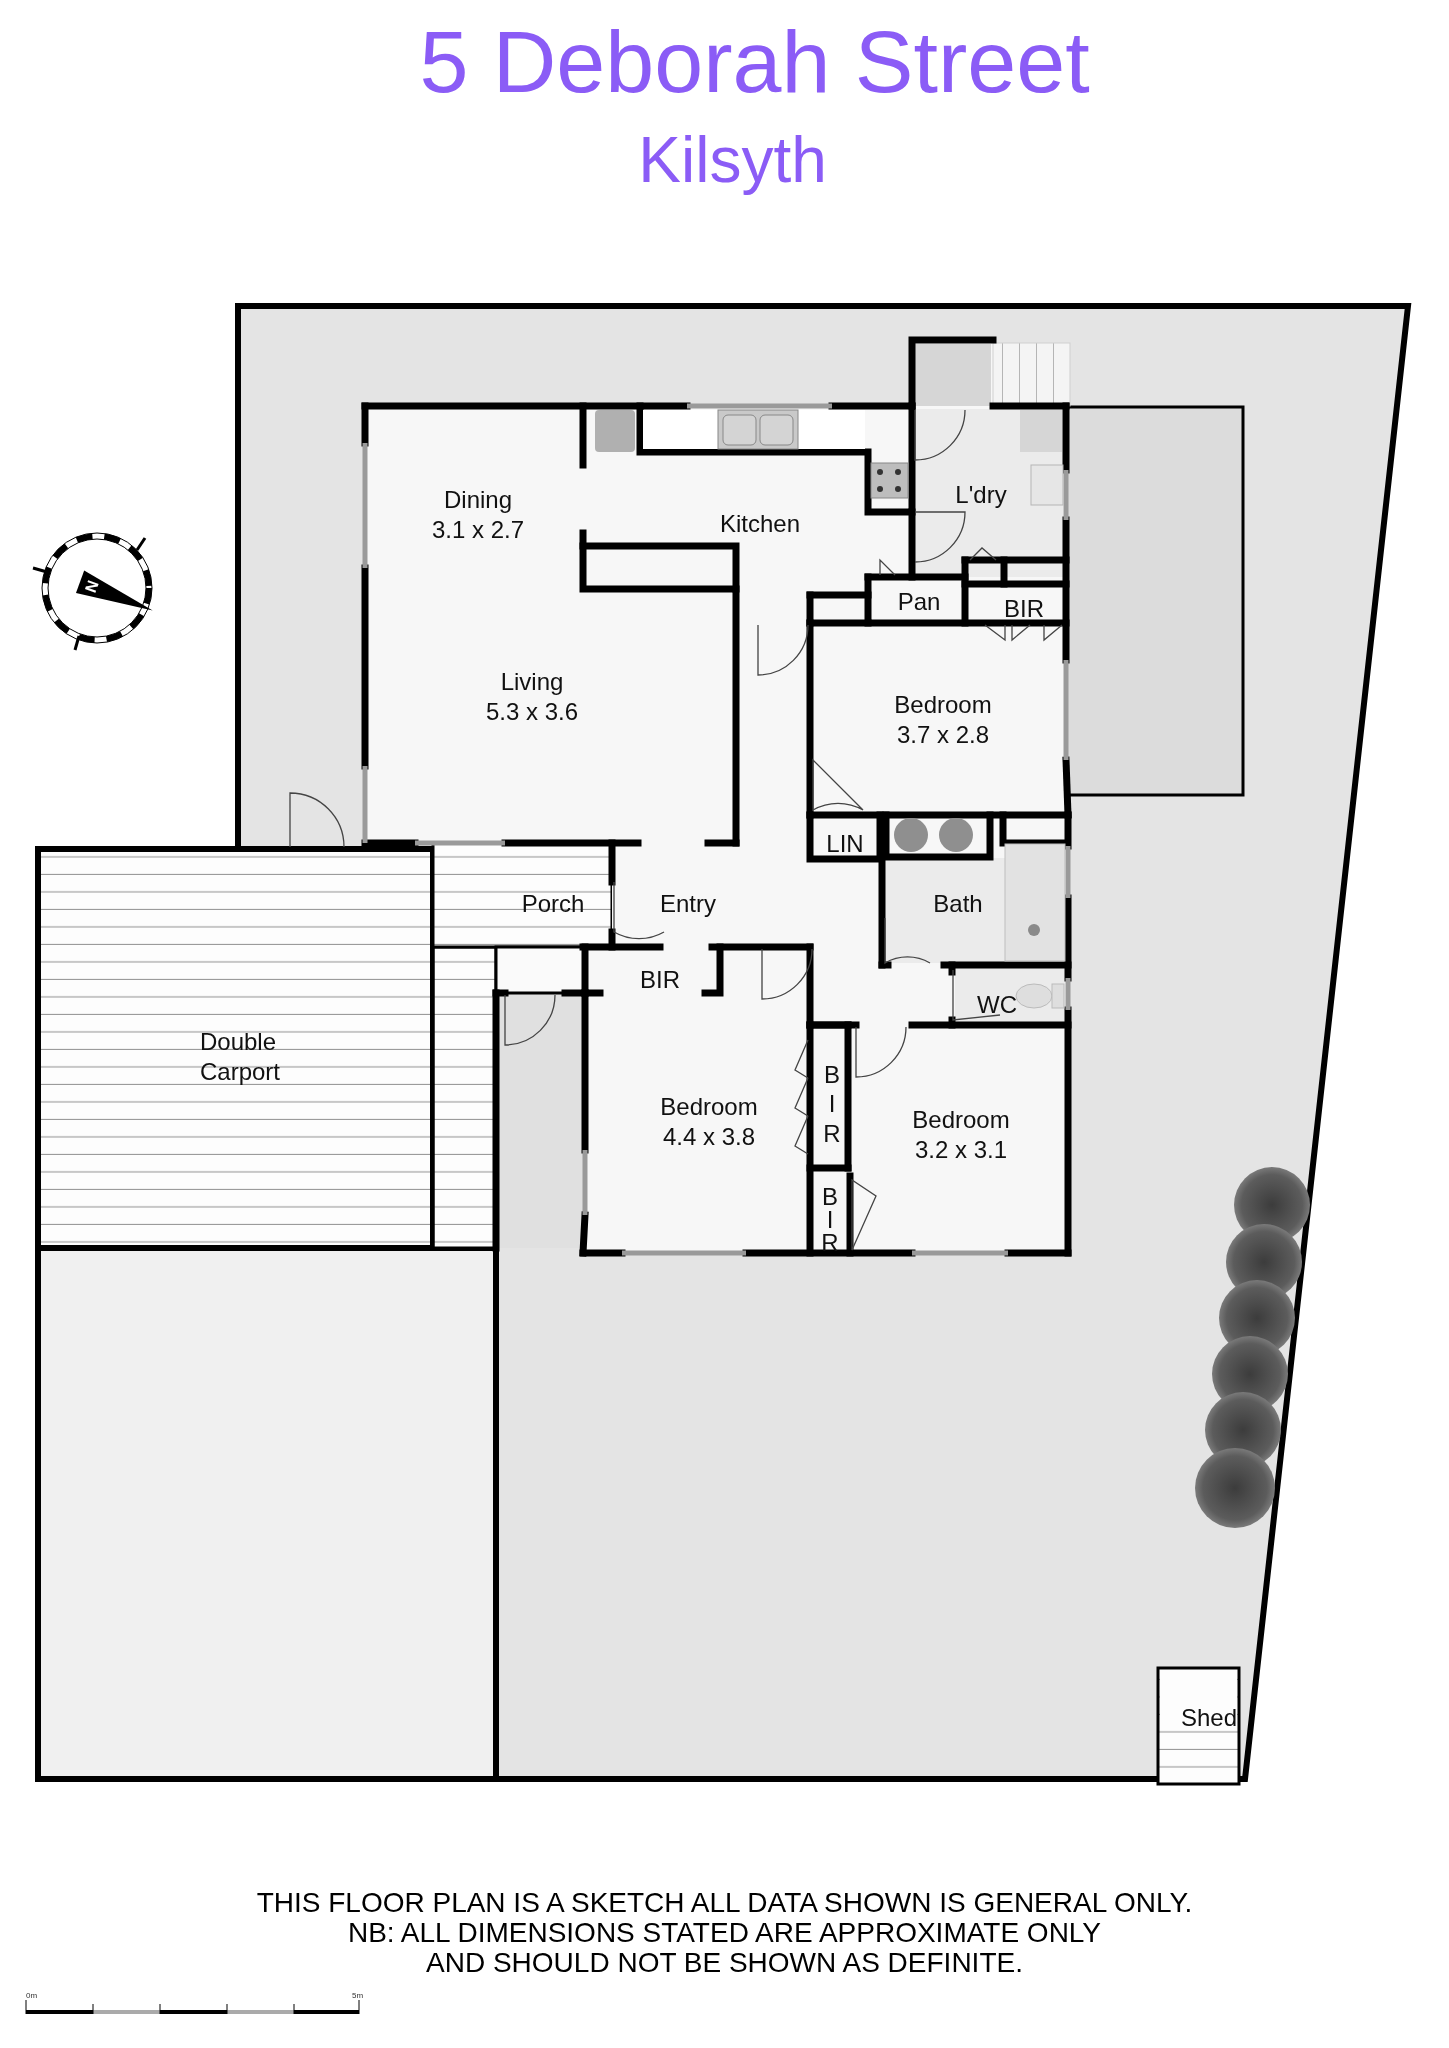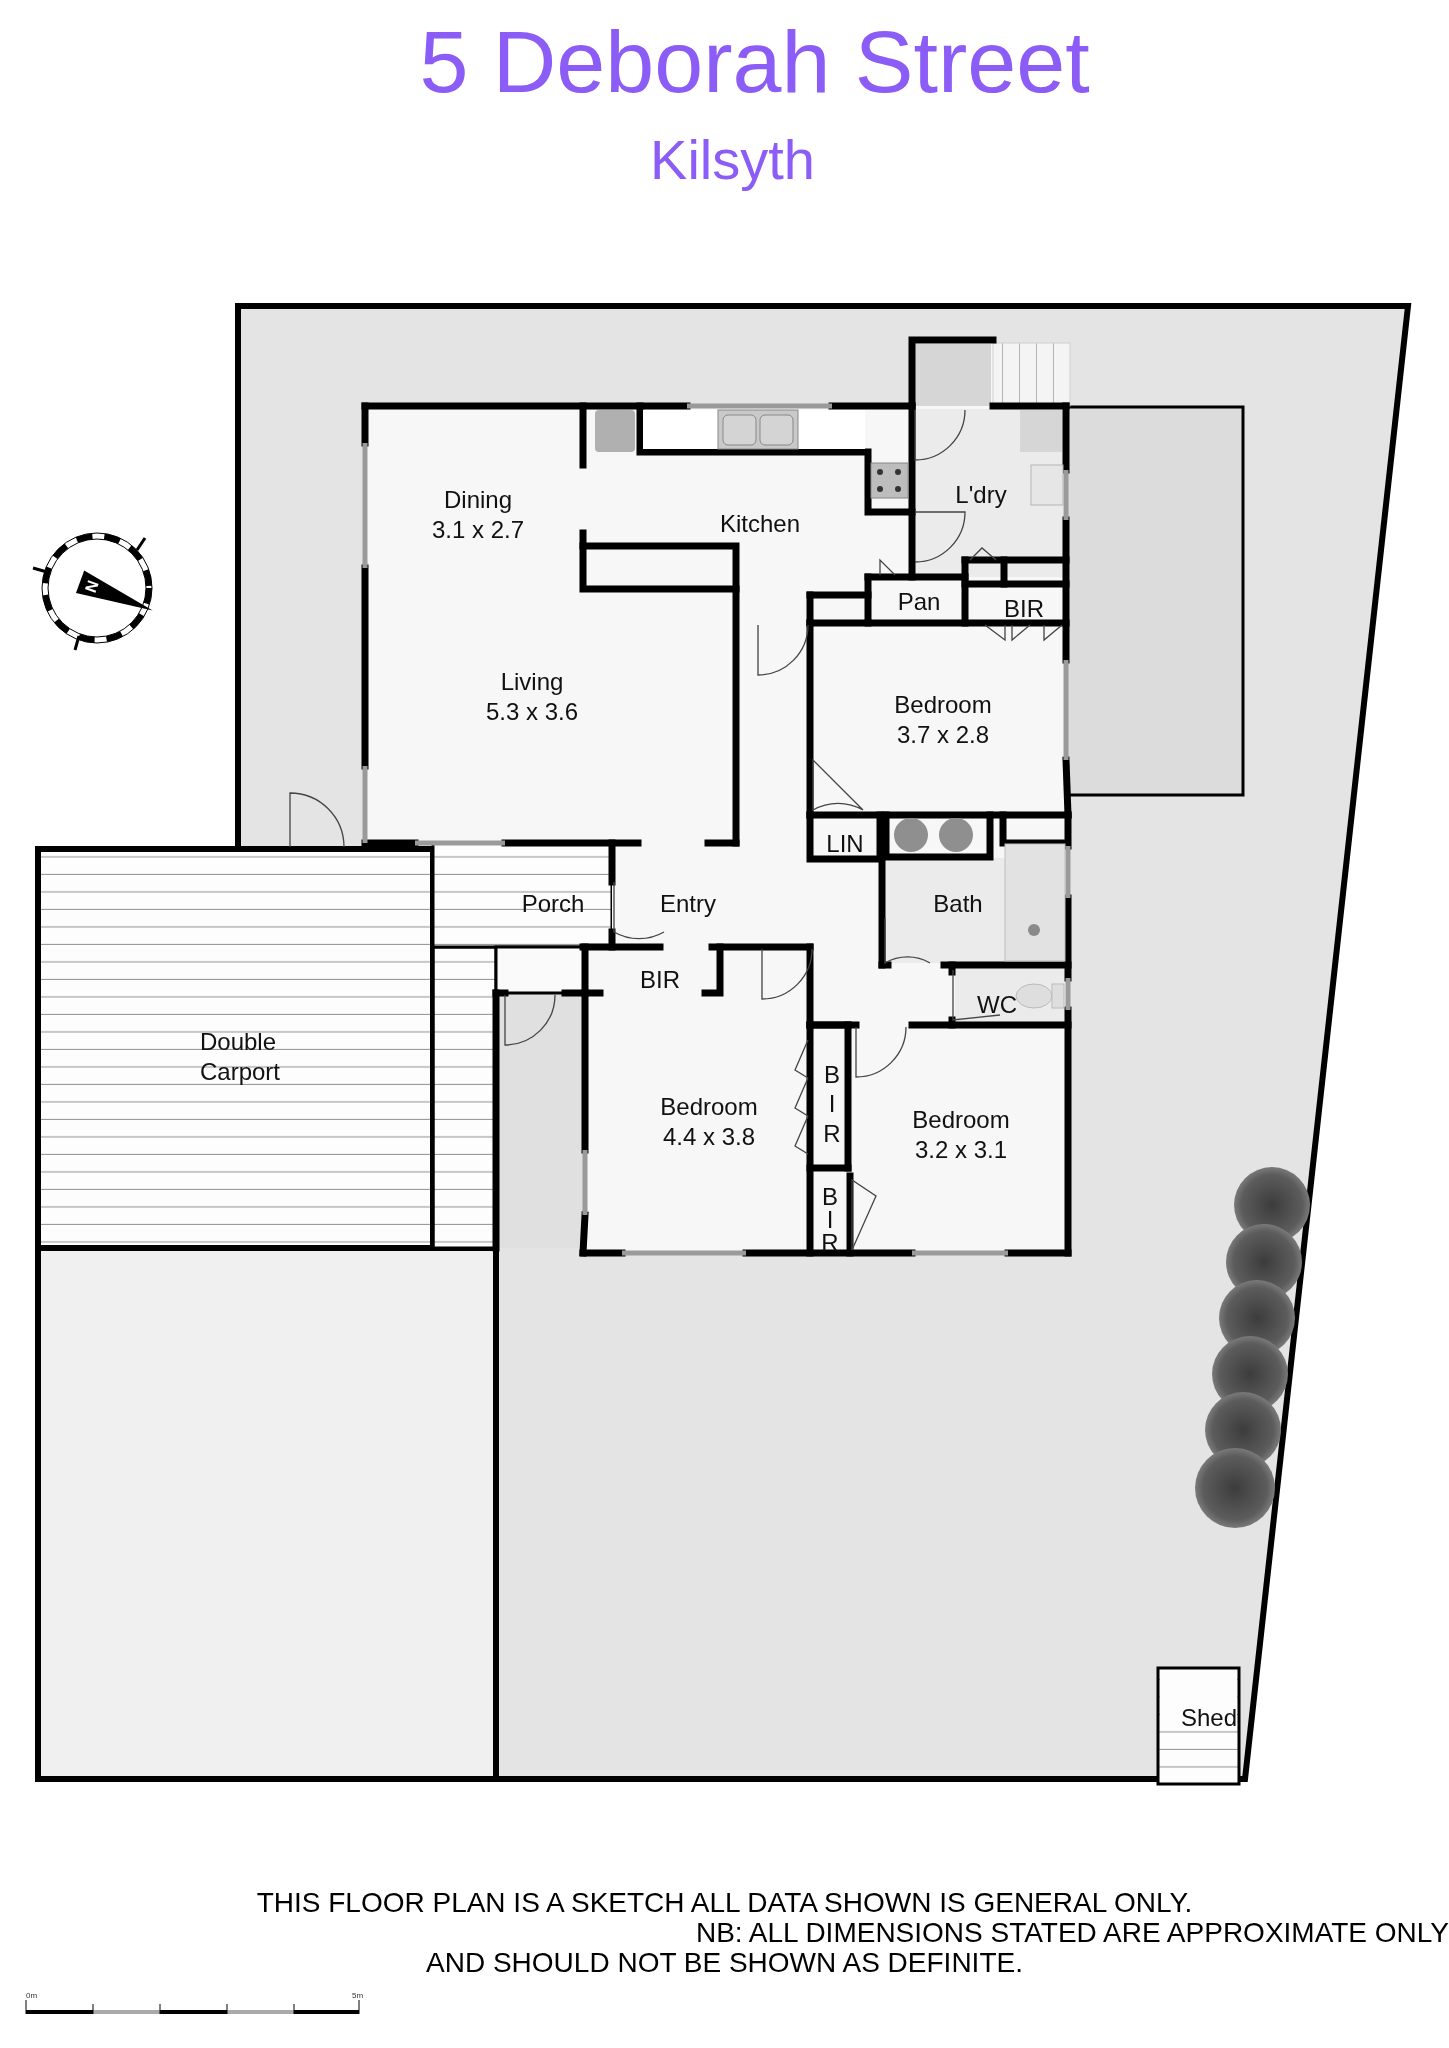--- a/index.html
+++ b/index.html
@@ -1,25 +1,25 @@
 <!DOCTYPE html>
 <html><head>
 <meta charset="utf-8">
 <style>
   html, body { margin: 0; padding: 0; background: #ffffff; }
   body { width: 1449px; height: 2048px; position: relative; overflow: hidden; font-family: "Liberation Sans", sans-serif; }
   .title { position: absolute; left: 0; width: 1449px; text-align: center; color: #8b5cf6; font-family: "Liberation Sans", sans-serif; }
   .title.l1 { top: 12px; font-size: 88px; line-height: 100px; padding-left: 60px; box-sizing: border-box; }
-  .title.l2 { top: 110px; font-size: 56px; line-height: 100px; padding-left: 16px; box-sizing: border-box; }
+  .title.l2 { top: 110px; font-size: 64px; line-height: 100px; padding-left: 16px; box-sizing: border-box; }
   svg.plan { position: absolute; left: 0; top: 0; }
   .lbl { font-family: "Liberation Sans", sans-serif; font-size: 24px; fill: #111; }
   .lbl-sm { font-family: "Liberation Sans", sans-serif; font-size: 24px; fill: #111; }
   .footer { position: absolute; left: 0; width: 1449px; text-align: center; font-family: "Liberation Sans", sans-serif; font-size: 28px; line-height: 30px; color: #000; }
   .footer.f1 { top: 1888px; }
-  .footer.f2 { top: 1918px; text-align: right; }
+  .footer.f2 { top: 1918px; }
   .footer.f3 { top: 1948px; }
 </style>
 </head>
 <body>
 
 <div class="title l1">5 Deborah Street</div>
 <div class="title l2">Kilsyth</div>
 
 <svg class="plan" width="1449" height="2048" viewBox="0 0 1449 2048" xmlns="http://www.w3.org/2000/svg">
   <defs>

